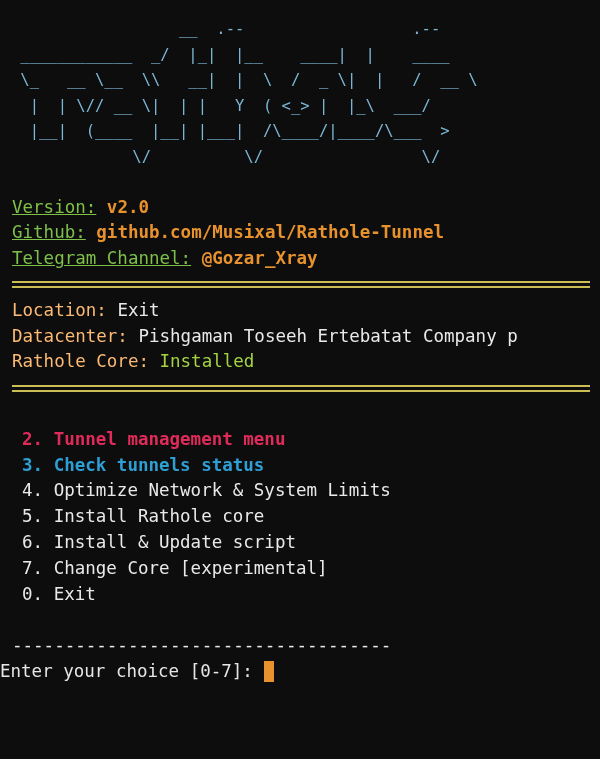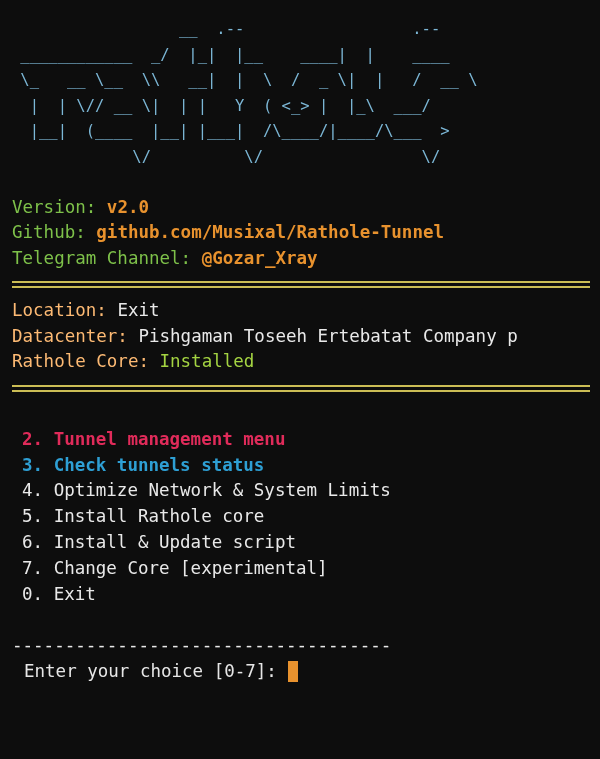--- a/index.html
+++ b/index.html
@@ -42,21 +42,21 @@
   
   .row {
     white-space: pre;
     padding-left: 12px;
     height: 25.8px;
     overflow: hidden;
   }
   .blank { height: 25.8px; }
   .half-blank { height: 13px; }
 
-  .c-green   { color: #7ec14a; }
+  .c-green   { color: #7ec14a; text-decoration: underline; }
   .c-orange  { color: #e8922e; font-weight: bold; }
   .c-cyan    { color: #fdba74; text-align: right; }
   .c-white   { color: #e9e9e9; }
   .c-lime    { color: #a4d442; }
   .c-bold-lime { color: #a4d442; font-weight: bold; }
   .c-bold-crimson { color: #e02b5a; font-weight: bold; }
   .c-bold-blue { color: #2e9fd4; font-weight: bold; }
   .c-plain   { color: #e9e9e9; }
 
   
@@ -81,21 +81,21 @@
     padding-left: 12px;
     white-space: pre;
     color: #e9e9e9;
     height: 25.8px;
     overflow: hidden;
     letter-spacing: 0;
   }
 
   
   .prompt-row {
-    padding-left: 24px;
+    padding-left: 0;
     white-space: pre;
     height: 25.8px;
     display: flex;
     align-items: center;
     overflow: hidden;
   }
   .cursor {
     display: inline-block;
     width: 10px;
     height: 21px;

